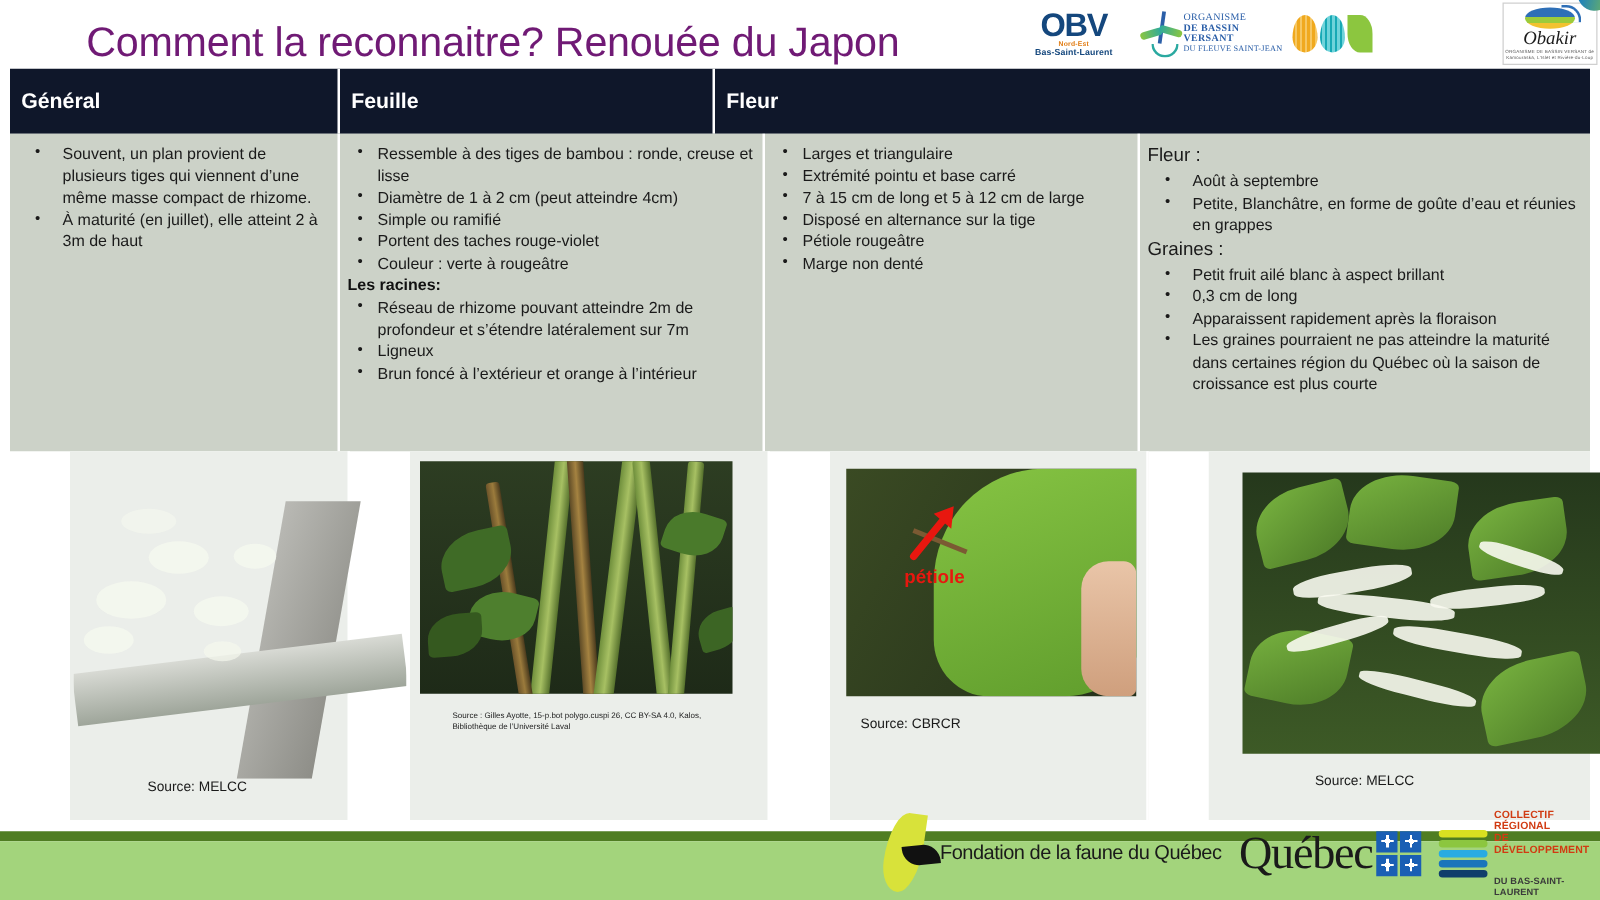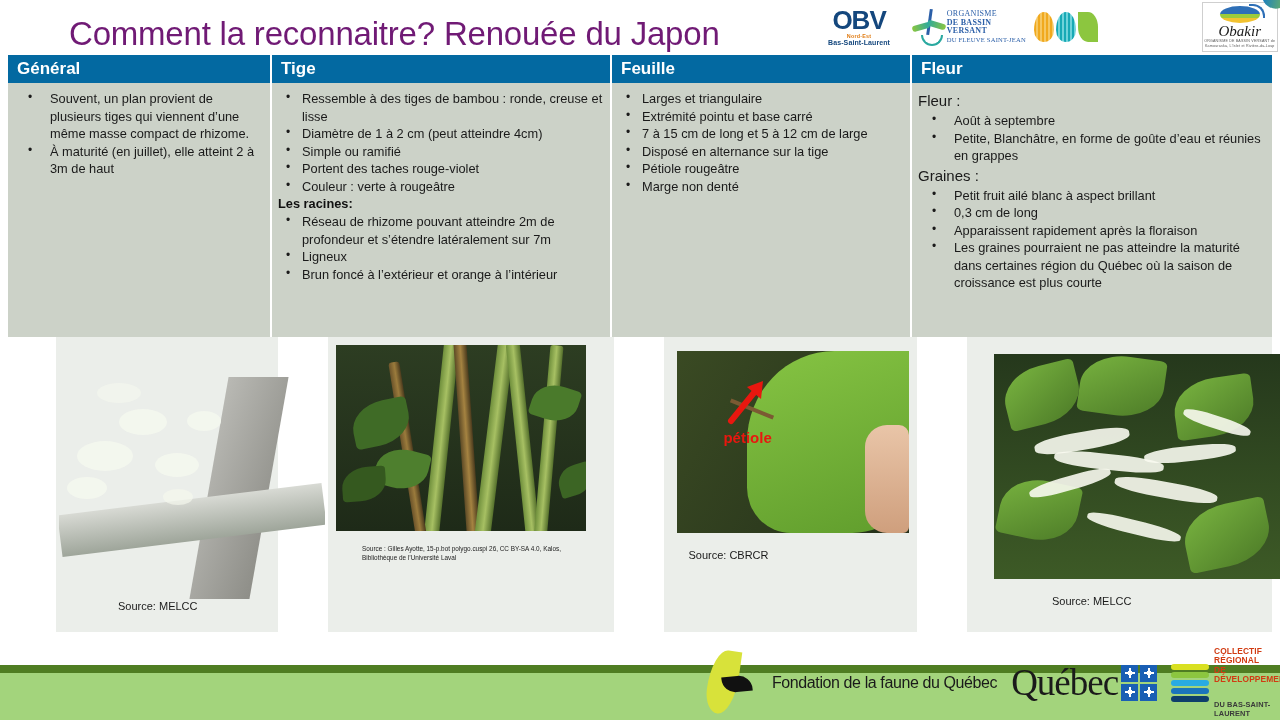--- a/index.html
+++ b/index.html
@@ -51,21 +51,21 @@
   .obvmr-txt .s3{font-size:6px;color:#888;letter-spacing:0.8px;}
 
   .obakir{width:76px;height:48px;border:1px solid #cfcfcf;background:#fff;display:flex;flex-direction:column;align-items:center;justify-content:center;}
   .obakir-mark{width:40px;height:17px;border-radius:50%;background:linear-gradient(180deg,#2e6fb7 0 45%,#9ccb3b 45% 72%,#f2c230 72% 100%);position:relative;}
   .obakir-mark .sw{position:absolute;right:-5px;top:-2px;width:14px;height:12px;border:2px solid #2e6fb7;border-left:none;border-bottom:none;border-radius:0 12px 0 0;}
   .obakir-name{font-family:"Liberation Serif",serif;font-style:italic;font-size:15px;color:#1b1b1b;line-height:15px;margin-top:1px;}
   .obakir-sub{font-size:3.6px;color:#555;letter-spacing:0.2px;text-align:center;line-height:4.4px;}
 
   
   .table{position:absolute;left:8px;top:55px;width:1264px;}
-  .thead{display:flex;height:28px;background:#0369a1;}
+  .thead{display:flex;height:52px;background:#0f172a;}
   .th{color:#ffffff;font-size:17px;font-weight:700;display:flex;align-items:center;padding-left:9px;box-sizing:border-box;border-right:2px solid #ffffff;}
   .th:last-child{border-right:none;}
   .row{display:flex;}
   .td{box-sizing:border-box;border-right:2px solid #ffffff;}
   .td:last-child{border-right:none;}
   .row-text .td{background:#ccd2c8;height:254px;padding:7px 6px 4px 6px;}
   .row-img .td{background:#ebeeea;height:295px;position:relative;margin-left:48px;}
 
   .c1{width:264px;} .c2{width:340px;} .c3{width:300px;} .c4{width:360px;}
 
@@ -106,21 +106,21 @@
   
   .ph4{left:27px;top:17px;width:292px;height:225px;background:linear-gradient(180deg,#25381c,#3d5a26);}
   .ph4 .fleaf{position:absolute;border-radius:55% 8% 55% 8%;background:linear-gradient(150deg,#79b440,#4c7a27);}
   .ph4 .rac{position:absolute;border-radius:40%;background:rgba(248,250,240,0.9);}
 
   
   .foot-dark{position:absolute;left:0;top:665px;width:1280px;height:8px;background:#4f7d22;}
   .foot-light{position:absolute;left:0;top:673px;width:1280px;height:47px;background:#a3d47c;}
   .foot-logos{position:absolute;left:700px;top:645px;width:580px;height:75px;display:flex;align-items:center;gap:14px;}
 
-  .fdn{display:flex;align-items:center;gap:20px;}
+  .fdn{display:flex;align-items:center;gap:0;}
   .fdn-mark{position:relative;width:52px;height:66px;}
   .fdn-mark .petal{position:absolute;left:8px;top:0;width:30px;height:64px;background:#d8e23a;border-radius:60% 0 60% 50%/70% 0 70% 40%;transform:rotate(8deg);}
   .fdn-mark .bird{position:absolute;left:22px;top:26px;width:30px;height:16px;background:#111;border-radius:0 14px 0 14px;transform:rotate(-6deg);}
   .fdn-txt{font-family:"Liberation Sans",sans-serif;font-size:16px;color:#1a1a1a;letter-spacing:-0.4px;white-space:nowrap;}
 
   .qc{display:flex;align-items:center;gap:3px;}
   .qc-word{font-family:"Liberation Serif",serif;font-size:37px;color:#1a1a1a;line-height:37px;letter-spacing:-1px;}
   .qc-flag{display:grid;grid-template-columns:17px 17px;grid-template-rows:17px 17px;gap:2px;}
   .qc-flag div{background:#1a5fb4;position:relative;}
   .qc-flag div:after{content:"";position:absolute;left:3.5px;top:3.5px;width:10px;height:10px;background:
@@ -183,21 +183,20 @@
       <div class="obakir-name">Obakir</div>
       <div class="obakir-sub">ORGANISME DE BASSIN VERSANT
 de Kamouraska, L'Islet et Rivière-du-Loup</div>
     </div>
   </div>
 
   <div class="table">
 
     <div class="thead">
       <div class="th c1">Général</div>
-      <div class="th c2">Tige</div>
       <div class="th c3">Feuille</div>
       <div class="th c4">Fleur</div>
     </div>
 
     <div class="row row-text">
 
       <div class="td c1">
         <ul class="b indent">
           <li>Souvent, un plan provient de plusieurs tiges qui viennent d’une même masse compact de rhizome.</li>
           <li>À maturité (en juillet), elle atteint 2 à 3m de haut</li>

